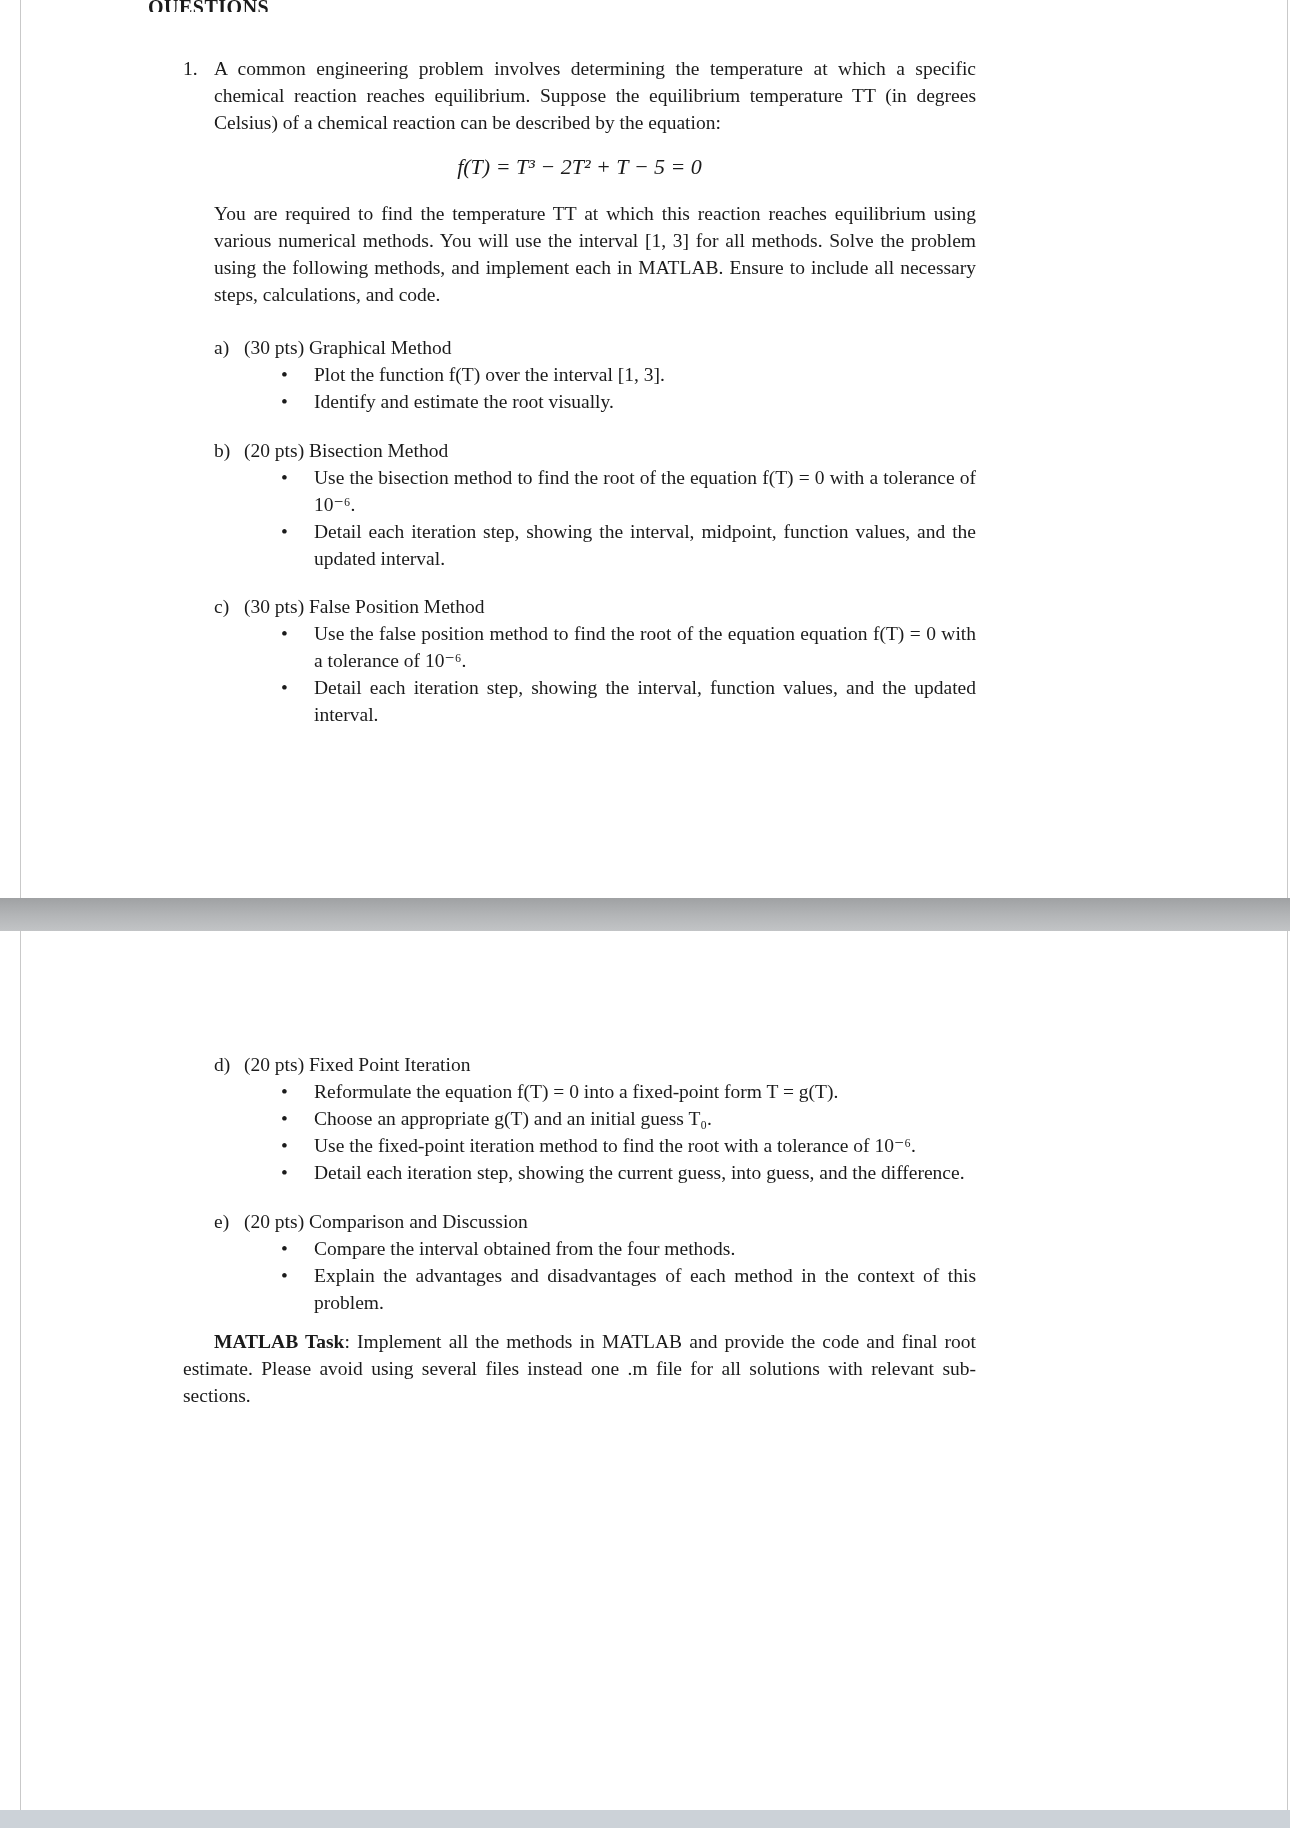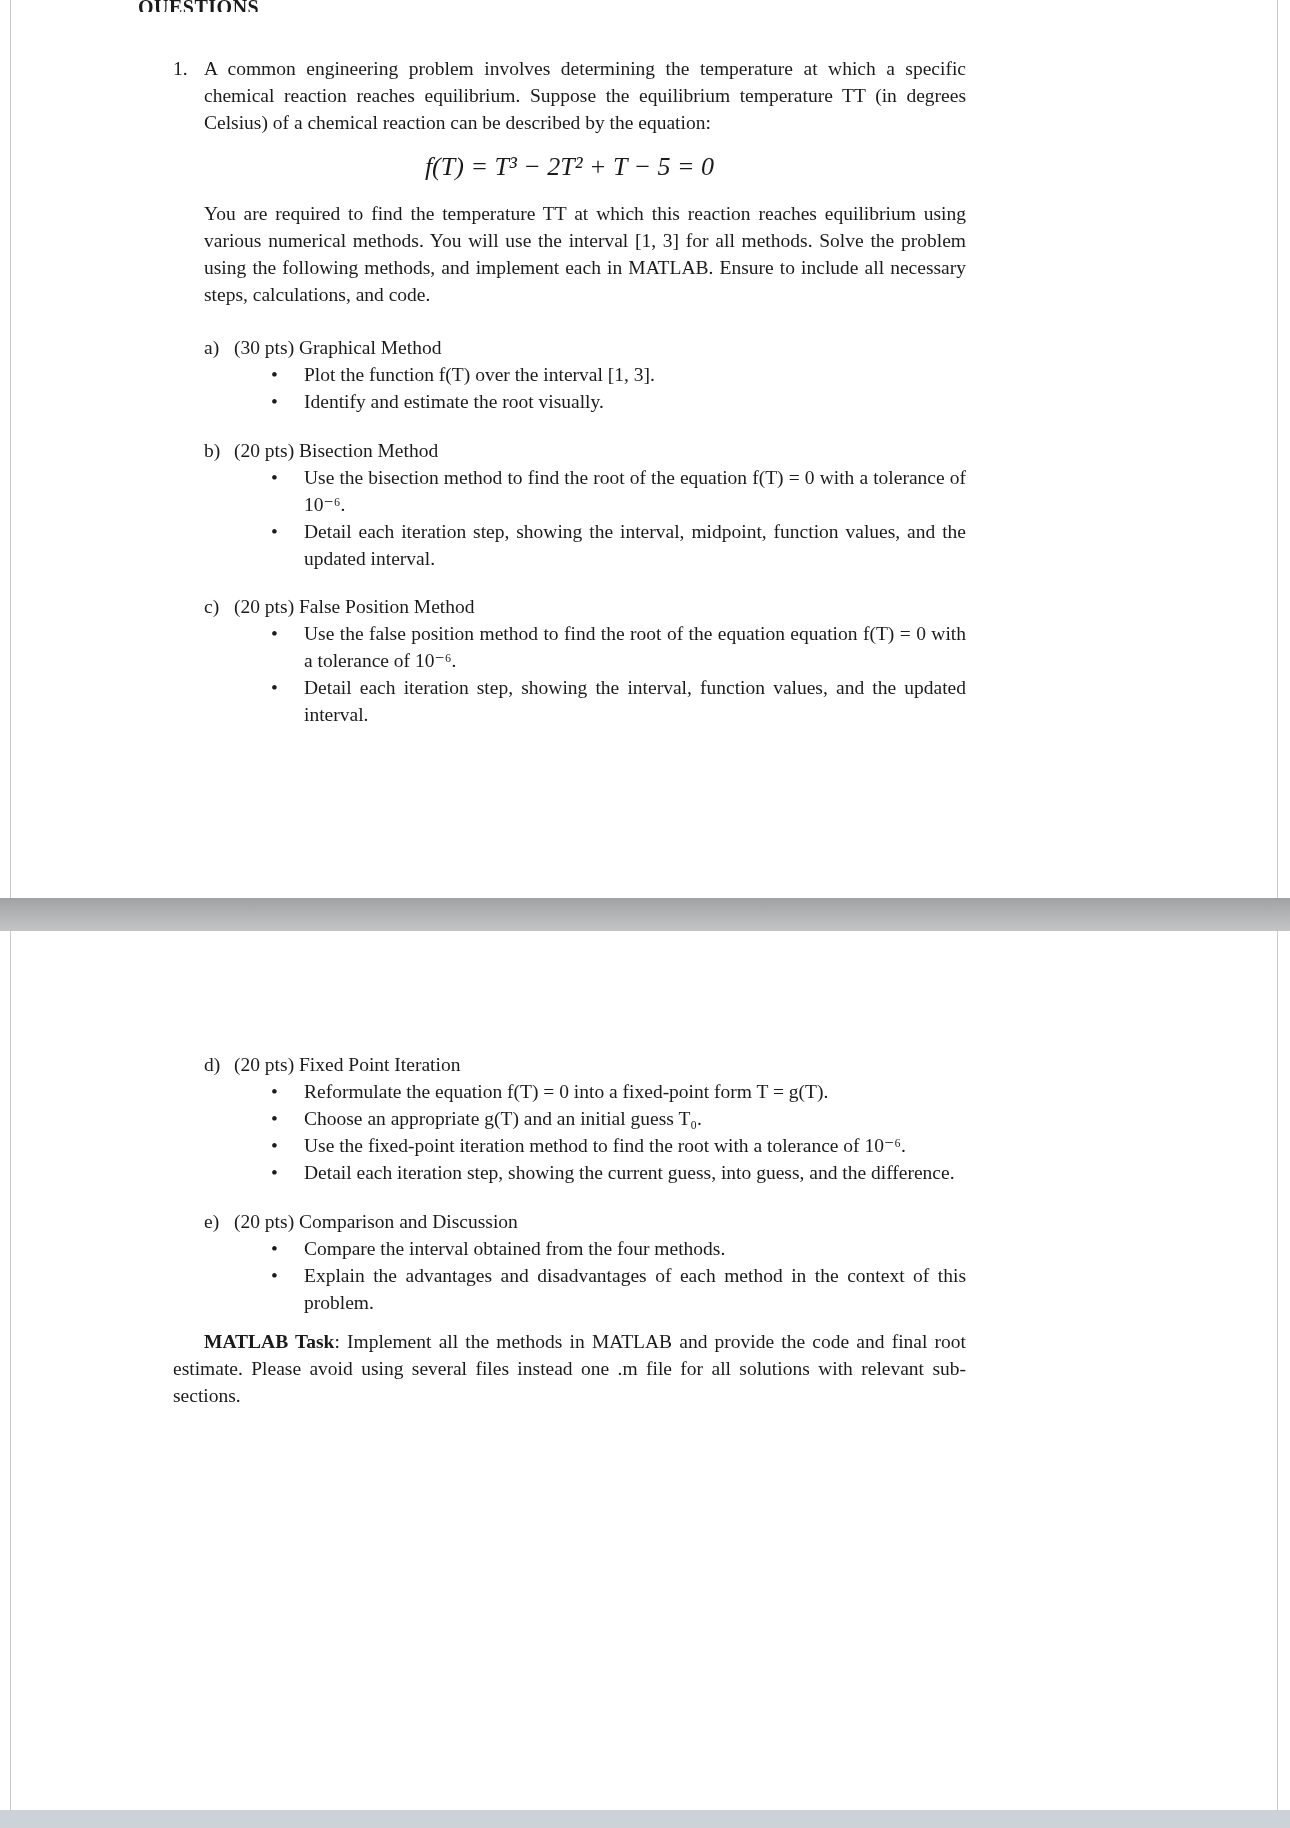--- a/index.html
+++ b/index.html
@@ -10,21 +10,21 @@
   body {
     width: 1290px;
     height: 1828px;
     position: relative;
     overflow: hidden;
     font-family: "Liberation Serif", "DejaVu Serif", serif;
     color: #1b1b1b;
   }
   .page {
     position: absolute;
-    left: 10px;
+    left: 20px;
     width: 1268px;
     background: #ffffff;
     border-left: 1px solid #c9c9c9;
     border-right: 1px solid #c9c9c9;
     box-sizing: border-box;
     overflow: hidden;
   }
   #page1 { top: 0; height: 898px; }
   #page2 { top: 931px; height: 879px; }
   .page-gap {
@@ -75,21 +75,21 @@
   .numbered .qnum {
     position: absolute;
     left: -31px;
     top: 0;
   }
   .equation {
     margin-top: 17px;
     width: 793px;
     text-align: center;
     font-style: italic;
-    font-size: 26px;
+    font-size: 22px;
   }
   .part {
     margin-left: 31px;
     width: 762px;
   }
   .part-title {
     display: flex;
   }
   .part-label {
     width: 30px;
@@ -162,21 +162,21 @@
       </div>
       <ul class="bullets">
         <li>Use the bisection method to find the root of the equation f(T) = 0 with a tolerance of 10⁻⁶.</li>
         <li>Detail each iteration step, showing the interval, midpoint, function values, and the updated interval.</li>
       </ul>
     </div>
 
     <div class="part mt21">
       <div class="part-title">
         <span class="part-label">c)</span>
-        <span>(20 pts) False Position Method</span>
+        <span>(30 pts) False Position Method</span>
       </div>
       <ul class="bullets">
         <li>Use the false position method to find the root of the equation equation f(T) = 0 with a tolerance of 10⁻⁶.</li>
         <li>Detail each iteration step, showing the interval, function values, and the updated interval.</li>
       </ul>
     </div>
   </div>
 </div>
 
 <div class="page-gap"></div>

